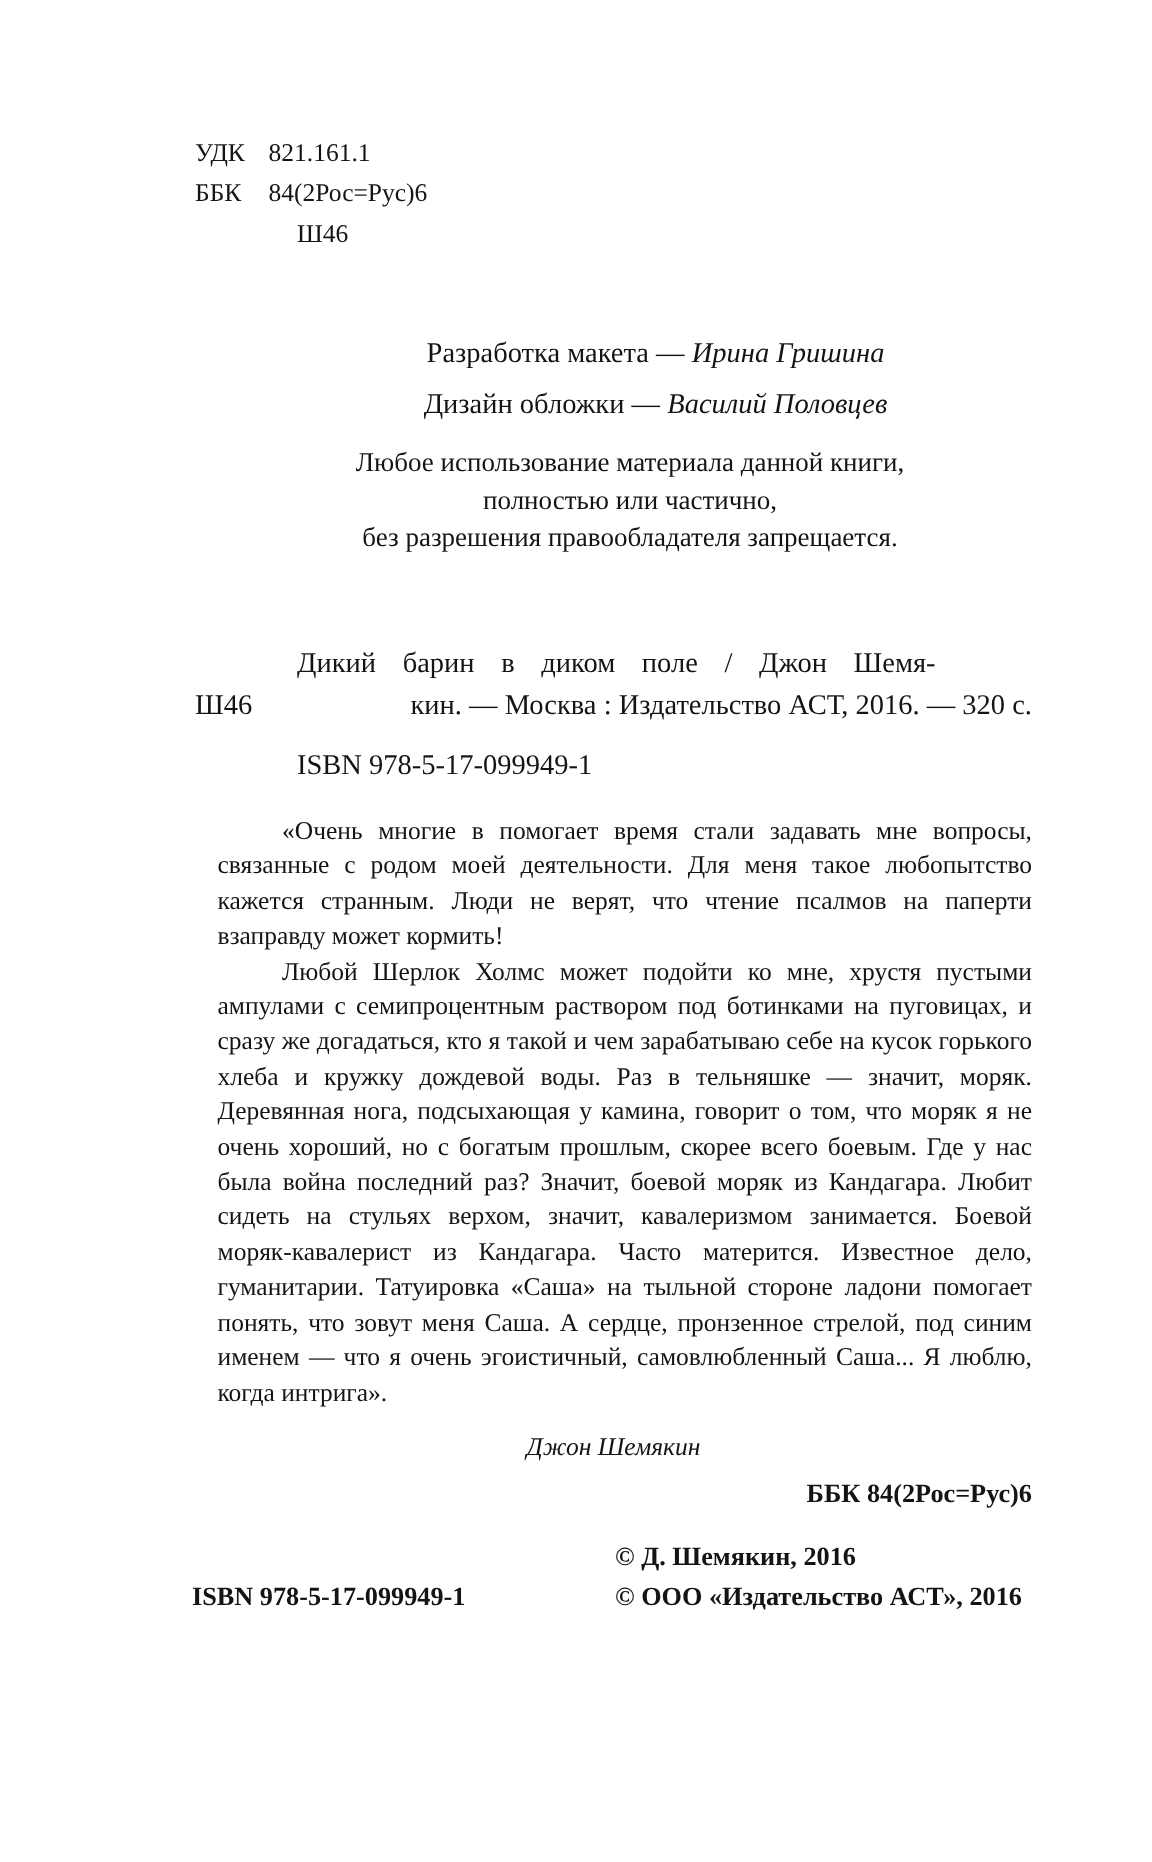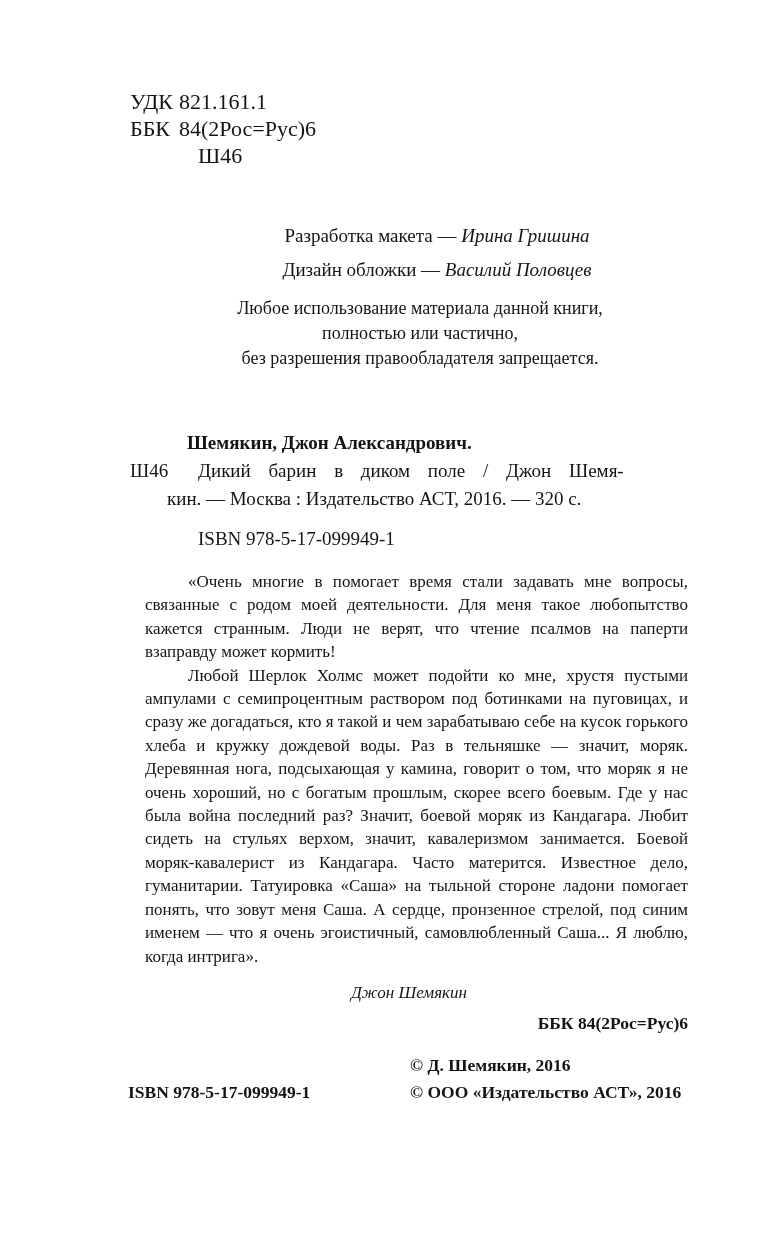--- a/index.html
+++ b/index.html
@@ -12,21 +12,21 @@
     width: 768px;
     height: 1241px;
     box-sizing: border-box;
     background: #ffffff;
     color: #141414;
     padding: 88px 80px 0 130px;
     font-family: "Liberation Serif", "DejaVu Serif", serif;
     overflow: hidden;
   }
   
-  .id-block { font-size: 22px; line-height: 27px; }
+  .id-block { font-size: 17px; line-height: 27px; }
   .id-block .row { display: flex; }
   .id-block .lbl { width: 49px; }
   .id-block .shifted { padding-left: 19px; }
 
   
   .credits {
     margin-top: 50px;
     margin-left: 56px;
     text-align: center;
     font-size: 19px;
@@ -46,21 +46,21 @@
   
   .biblio {
     position: relative;
     margin-top: 58px;
     font-size: 19px;
     line-height: 28px;
   }
   .biblio .code { position: absolute; left: 0; top: 28px; }
   .biblio .l1 { margin-left: 57px; font-weight: bold; }
   .biblio .l2 { margin-left: 68px; word-spacing: 13px; white-space: nowrap; }
-  .biblio .l3 { margin-left: 37px; }
+  .biblio .l3 { margin-left: 37px; text-align: right; }
   .isbn-top { margin-left: 68px; margin-top: 12px; font-size: 19px; }
 
   
   .annotation {
     margin-top: 17px;
     margin-left: 15px;
     width: 543px;
     font-size: 17px;
     line-height: 23.4px;
     text-align: justify;
@@ -129,21 +129,20 @@
   </div>
 
   <div class="notice">
     <div>Любое использование материала данной книги,</div>
     <div>полностью или частично,</div>
     <div>без разрешения правообладателя запрещается.</div>
   </div>
 
   <div class="biblio">
     <span class="code">Ш46</span>
-    <div class="l1">Шемякин, Джон Александрович.</div>
     <div class="l2">Дикий барин в диком поле / Джон Шемя-</div>
     <div class="l3">кин. — Москва : Издательство АСТ, 2016. — 320 с.</div>
     <div class="isbn-top">ISBN 978-5-17-099949-1</div>
   </div>
 
   <div class="annotation">
     <p>«Очень многие в помогает время стали задавать мне вопросы, связанные с родом моей деятельности. Для меня такое любопытство кажется странным. Люди не верят, что чтение псалмов на паперти взаправду может кормить!</p>
     <p>Любой Шерлок Холмс может подойти ко мне, хрустя пустыми ампулами с семипроцентным раствором под ботинками на пуговицах, и сразу же догадаться, кто я такой и чем зарабатываю себе на кусок горького хлеба и кружку дождевой воды. Раз в тельняшке — значит, моряк. Деревянная нога, подсыхающая у камина, говорит о том, что моряк я не очень хороший, но с богатым прошлым, скорее всего боевым. Где у нас была война последний раз? Значит, боевой моряк из Кандагара. Любит сидеть на стульях верхом, значит, кавалеризмом занимается. Боевой моряк-кавалерист из Кандагара. Часто матерится. Известное дело, гуманитарии. Татуировка «Саша» на тыльной стороне ладони помогает понять, что зовут меня Саша. А сердце, пронзенное стрелой, под синим именем — что я очень эгоистичный, самовлюбленный Саша... Я люблю, когда интрига».</p>
   </div>
 

